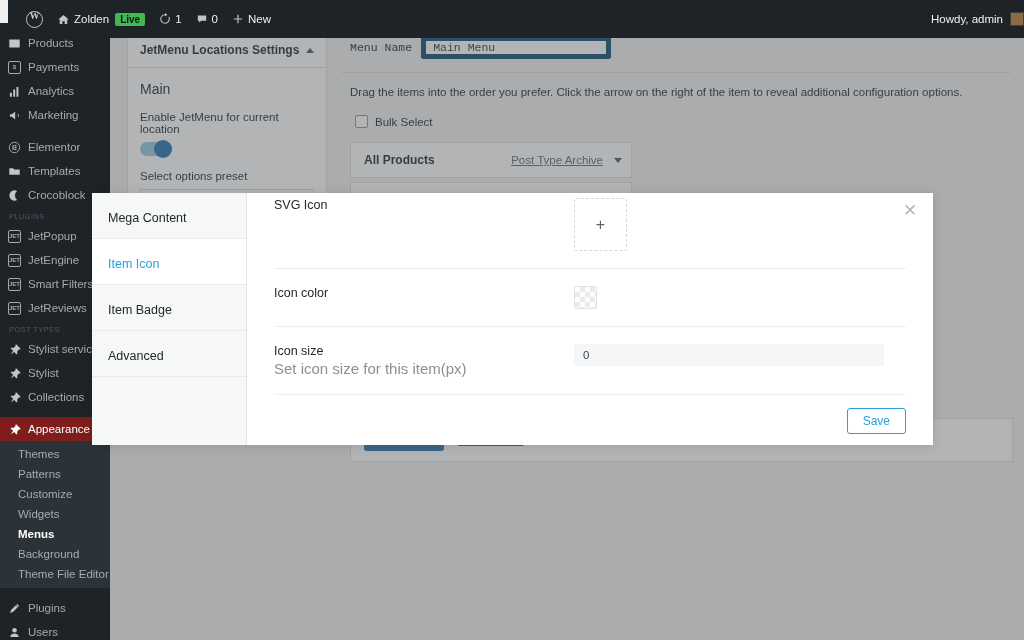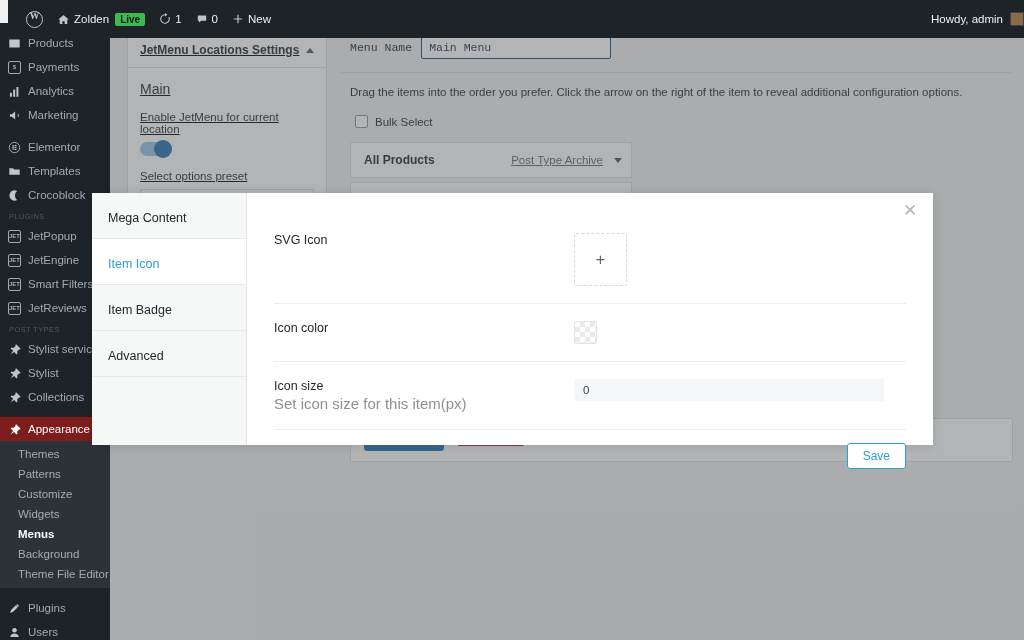--- a/index.html
+++ b/index.html
@@ -94,21 +94,20 @@
     background: #f0f0f1;
     z-index: 10;
   }
   .col-left {
     position: absolute; left: 17px; top: 9px;
     width: 200px;
   }
   .panel {
     background: #fff; border: 1px solid #dcdcde;
     margin-bottom: 10px;
-    text-decoration: underline;
   }
   .panel-head {
     display: flex; align-items: center; justify-content: space-between;
     padding: 10px 12px; font-size: 12px; font-weight: bold; color: #1d2327;
     border-bottom: 1px solid #dcdcde;
   }
   .panel-body { padding: 13px 12px 14px 12px; }
   .panel-title {
     font-size: 14px; color: #1d2327; margin-bottom: 14px;
   }
@@ -149,21 +148,21 @@
     width: 670px;
   }
   .menuname-bar {
     display: flex; align-items: center; gap: 9px;
     padding: 13px 0 13px 9px;
     border-bottom: 1px solid #dcdcde;
     font-family: Liberation Mono, monospace;
   }
   .menuname-bar label { font-size: 11.5px; color: #1d2327; }
   .txtinput {
-    border: 1px solid #0c4a6e; background: #fff;
+    border: 5px solid #0c4a6e; background: #fff;
     height: 23px; width: 190px; padding: 0 7px;
     font-size: 11.5px; color: #2c3338;
     display: flex; align-items: center;
     border-radius: 2px;
   }
   .hint { font-size: 11.5px; color: #1d2327; padding: 13px 0 0 9px; }
   .bulk {
     display: inline-flex; align-items: center; gap: 7px;
     margin: 13px 0 0 9px; padding: 4px 9px 4px 5px;
     font-size: 11.5px; color: #1d2327;
@@ -237,21 +236,21 @@
     width: 18px; height: 18px;
     color: #b4b9be; font-size: 17px; line-height: 16px;
     text-align: center;
   }
   .frow {
     display: flex; align-items: flex-start;
     border-bottom: 1px solid #eceeef;
     padding: 17px 0 17px 0;
     min-height: 48px;
   }
-  .frow.top { padding-top: 5px; margin-top: 35px; }
+  .frow.top { padding-top: 5px; }
   .frow-lbl { width: 300px; flex: 0 0 300px; }
   .flabel { font-size: 12.5px; color: #23282d; }
   .fdesc  { font-size: 15px; color: #8c8f94; margin-top: 2px; }
   .frow-ctl { flex: 1; }
   .upload-box {
     width: 53px; height: 53px;
     border: 1px dashed #d5d9dd; border-radius: 2px;
     display: flex; align-items: center; justify-content: center;
     color: #5b6268; font-size: 16px; line-height: 1;
   }

